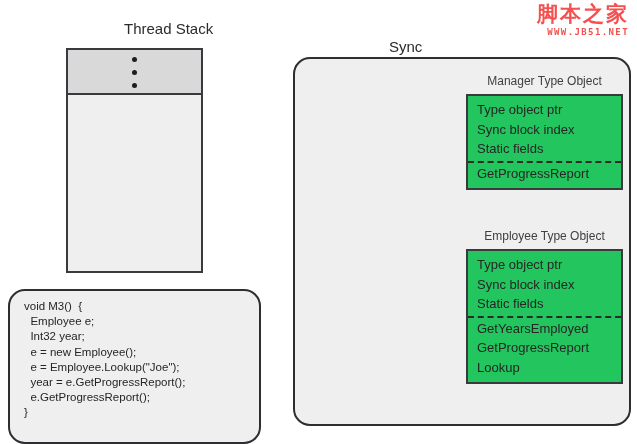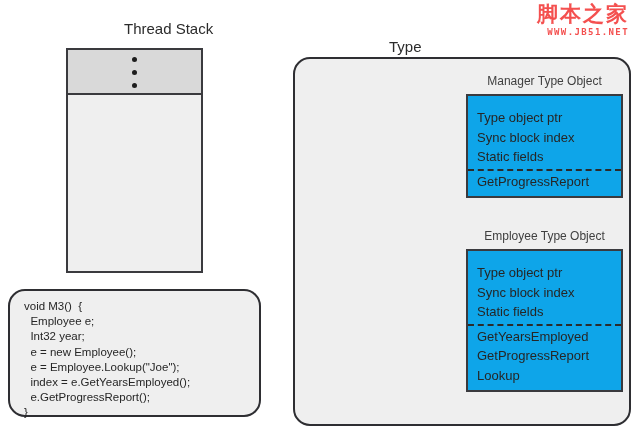--- a/index.html
+++ b/index.html
@@ -92,21 +92,21 @@
     border-radius: 50%;
     background: #1d1d1d;
   }
 
   
   #code-frame {
     position: absolute;
     left: 8px;
     top: 289px;
     width: 253px;
-    height: 128px;
+    height: 155px;
     box-sizing: border-box;
     border: 2px solid #2e2e32;
     border-radius: 17px;
     background: #efefef;
     padding: 8px 0 0 14px;
   }
   #code-frame .code-line {
     font-size: 11.5px;
     line-height: 15.2px;
     color: #262626;
@@ -134,22 +134,22 @@
   
   .type-object-title {
     font-size: 12px;
     color: #404040;
     white-space: nowrap;
     text-align: center;
   }
   .type-object-box {
     box-sizing: border-box;
     border: 2px solid #3a3a3e;
-    background: #0ea5e9;
-    padding: 12px 0 5px 0;
+    background: #22c55e;
+    padding: 4px 0 5px 0;
   }
   .type-object-box .field-row {
     font-size: 13px;
     line-height: 19.5px;
     color: #262626;
     padding-left: 9px;
     white-space: nowrap;
   }
   .type-object-box .field-row.divider-above {
     border-top: 2px dashed #2b2b2b;
@@ -196,26 +196,26 @@
     </div>
   </div>
 </div>
 
 <div id="code-frame">
   <div class="code-line">void M3()  {</div>
   <div class="code-line">  Employee e;</div>
   <div class="code-line">  Int32 year;</div>
   <div class="code-line">  e = new Employee();</div>
   <div class="code-line">  e = Employee.Lookup("Joe");</div>
-  <div class="code-line">  index = e.GetYearsEmployed();</div>
+  <div class="code-line">  year = e.GetProgressReport();</div>
   <div class="code-line">  e.GetProgressReport();</div>
   <div class="code-line">}</div>
 </div>
 
-<div class="caption" id="heap-title">Type</div>
+<div class="caption" id="heap-title">Sync</div>
 
 <div id="heap-box"></div>
 
 <div id="manager-type-object">
   <div class="type-object-title">Manager Type Object</div>
   <div class="type-object-box">
     <div class="field-row">Type object ptr</div>
     <div class="field-row">Sync block index</div>
     <div class="field-row">Static fields</div>
     <div class="field-row divider-above">GetProgressReport</div>

